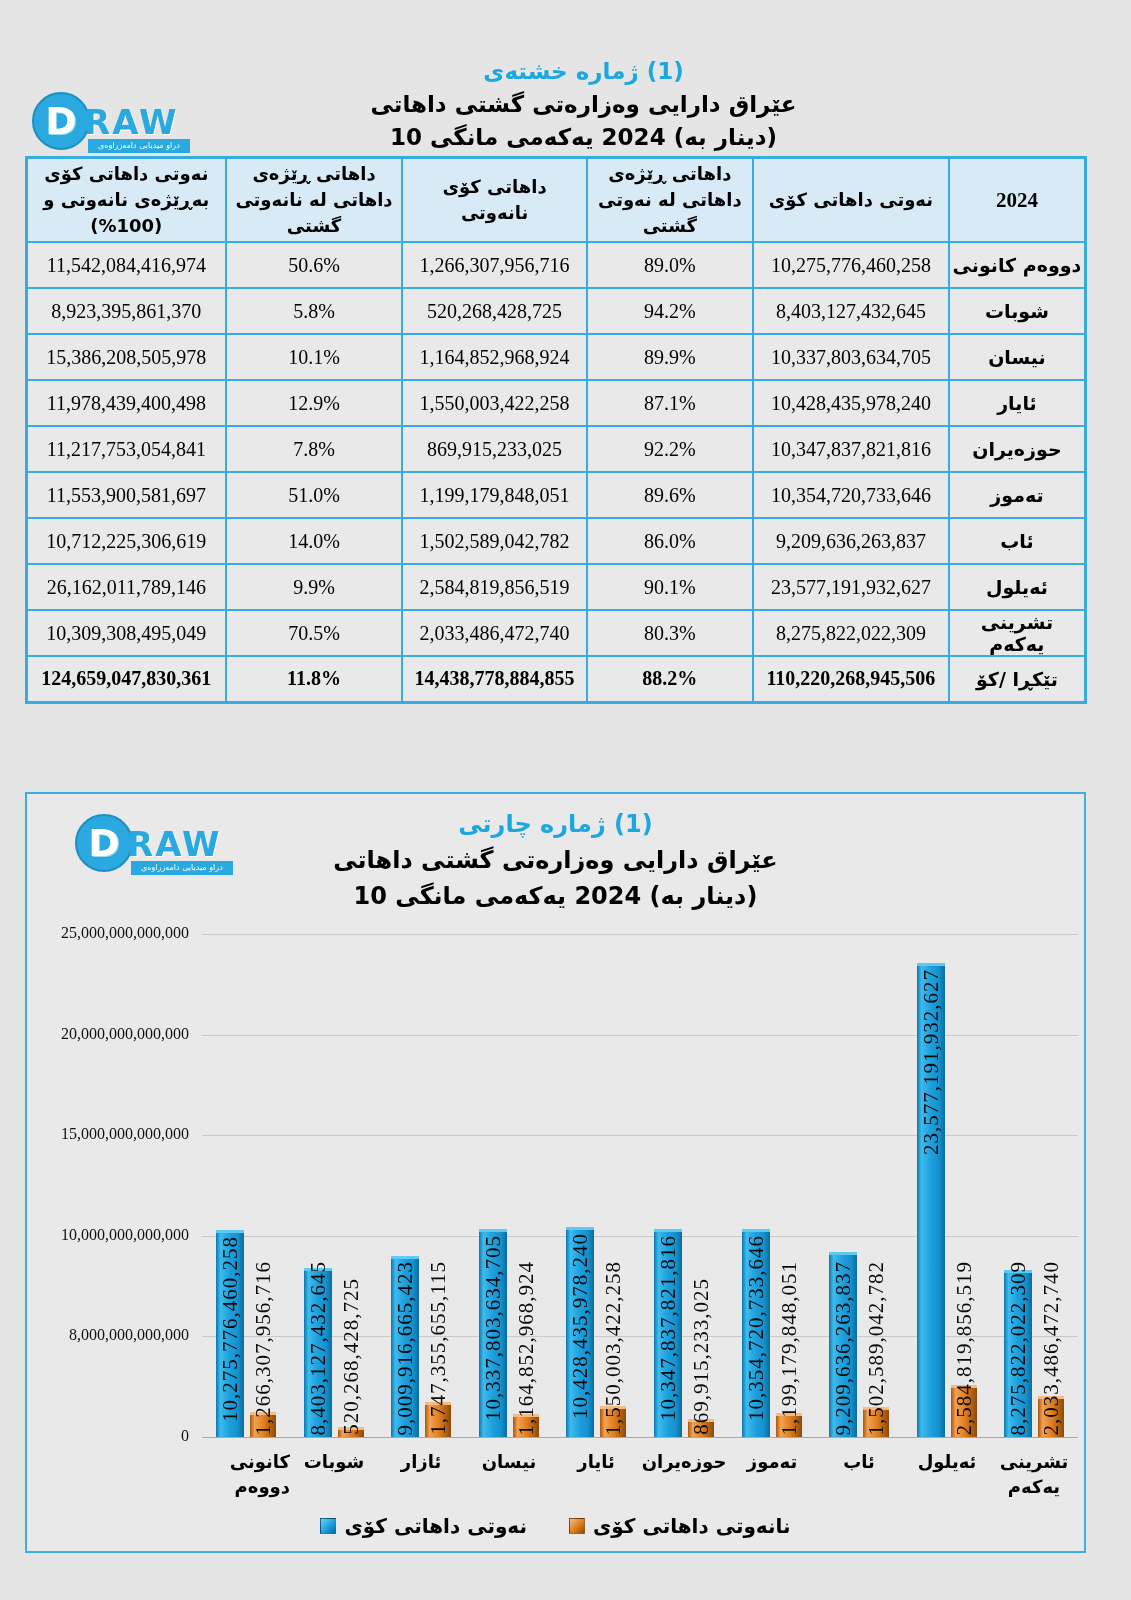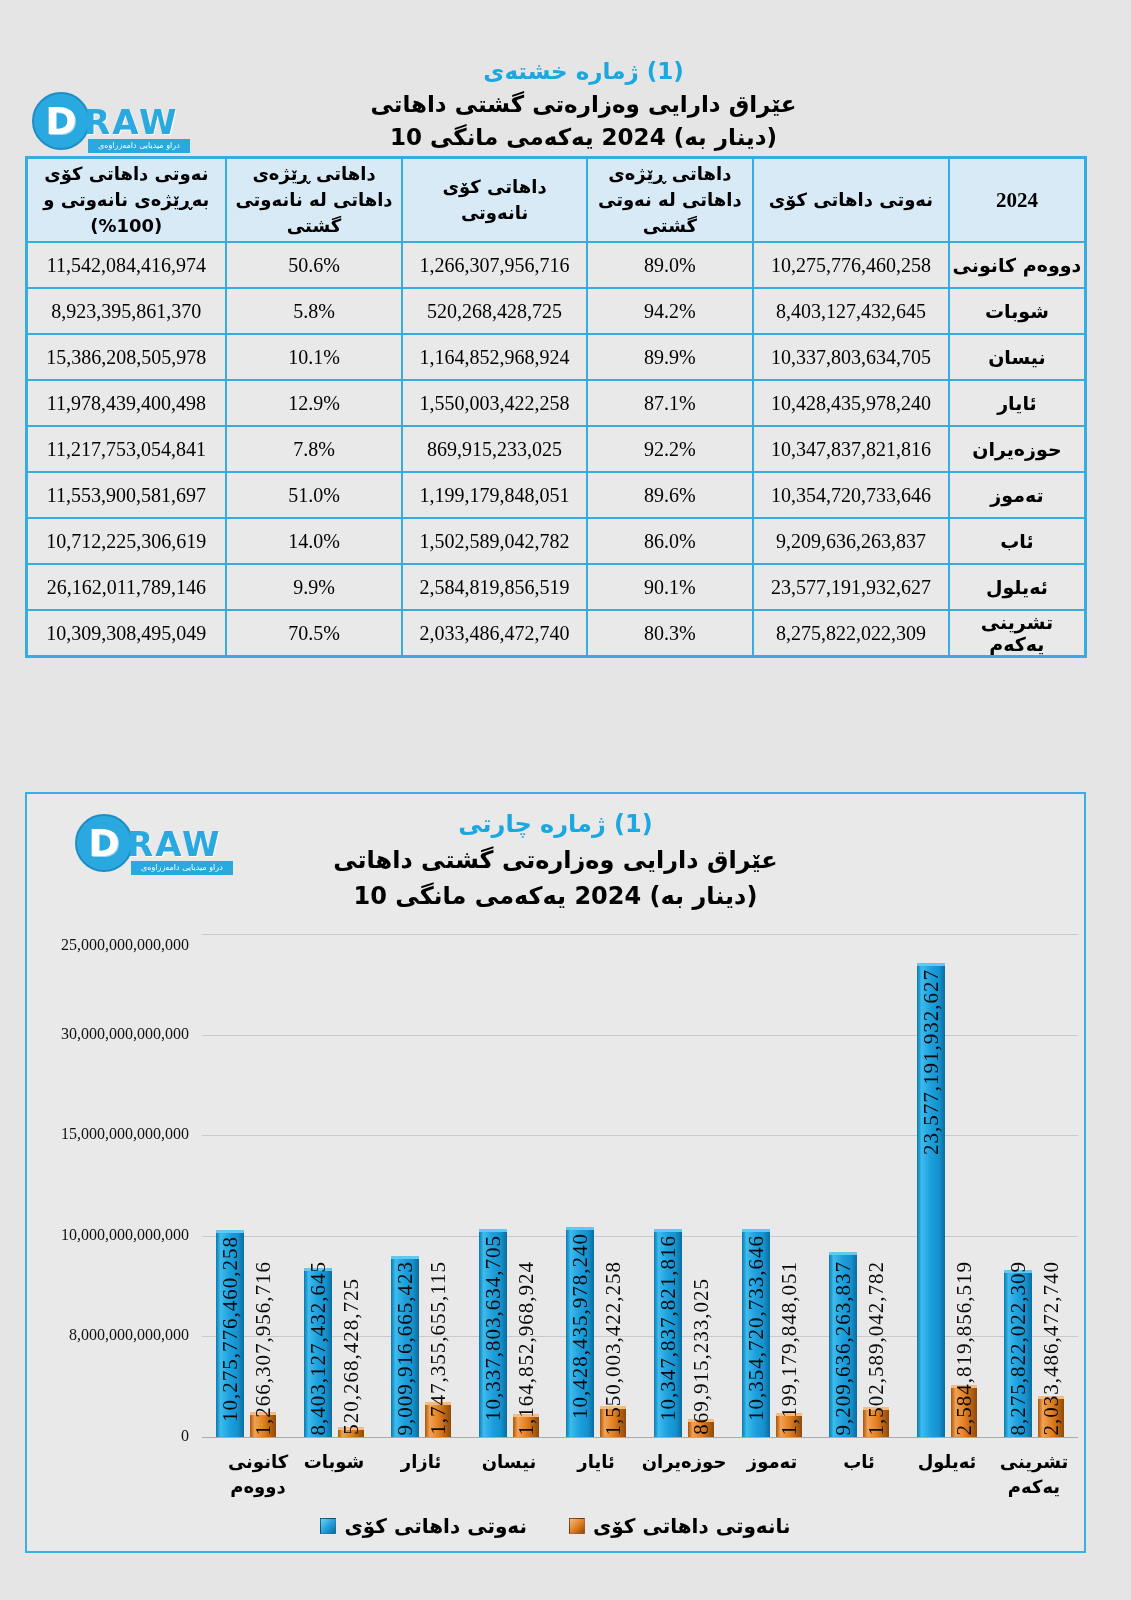--- a/index.html
+++ b/index.html
@@ -198,20 +198,28 @@
           <td class="num">23,577,191,932,627</td>
           <td class="month">ئەیلول</td>
         </tr>
         <tr>
           <td class="num">10,309,308,495,049</td>
           <td class="num">70.5%</td>
           <td class="num">2,033,486,472,740</td>
           <td class="num">80.3%</td>
           <td class="num">8,275,822,022,309</td>
           <td class="month">تشرینی ‎یەکەم</td>
+        </tr>
+        <tr class="total-row">
+          <td class="num">124,659,047,830,361</td>
+          <td class="num">11.8%</td>
+          <td class="num">14,438,778,884,855</td>
+          <td class="num">88.2%</td>
+          <td class="num">110,220,268,945,506</td>
+          <td class="month">کۆ/ ‎تێکڕا</td>
         </tr>
       </tbody>
   </table>
 
   <div class="chart-box">
     <div class="logo" style="left:48px; top:20px;">
       <div class="logo-circle">
           <span>D</span>
         </div>
       <div class="logo-raw">RAW</div>
@@ -266,29 +274,29 @@
         <div class="bar blue" style="left: 715px; width: 28px; height: 474px;"></div>
         <div class="bar-label" style="left: 718px; top: 35px;">23,577,191,932,627</div>
         <div class="bar orange" style="left: 749px; width: 26px; height: 52px;"></div>
         <div class="bar-label" style="left: 751px; bottom: 2px;">2,584,819,856,519</div>
         <div class="bar blue" style="left: 802px; width: 28px; height: 167px;"></div>
         <div class="bar-label" style="left: 805px; bottom: 2px;">8,275,822,022,309</div>
         <div class="bar orange" style="left: 836px; width: 26px; height: 41px;"></div>
         <div class="bar-label" style="left: 838px; bottom: 2px;">2,033,486,472,740</div>
       </div>
     <div id="yaxis">
-        <div class="ytick" style="top: 130px; margin-top: 12px;">25,000,000,000,000</div>
-        <div class="ytick" style="top: 231px;">30,000,000,000,000</div>
+        <div class="ytick" style="top: 130px;">25,000,000,000,000</div>
+        <div class="ytick" style="top: 231px;">20,000,000,000,000</div>
         <div class="ytick" style="top: 331px;">15,000,000,000,000</div>
         <div class="ytick" style="top: 432px;">10,000,000,000,000</div>
         <div class="ytick" style="top: 532px;">8,000,000,000,000</div>
         <div class="ytick" style="top: 633px;">0</div>
       </div>
     <div class="xlabels">
-        <div class="xlab" style="left: 12px;">کانونی ‎دووەم</div>
+        <div class="xlab" style="left: 0px; text-align: right;">کانونی ‎دووەم</div>
         <div class="xlab" style="left: 88px;">شوبات</div>
         <div class="xlab" style="left: 175px;">ئازار</div>
         <div class="xlab" style="left: 263px;">نیسان</div>
         <div class="xlab" style="left: 350px;">ئایار</div>
         <div class="xlab" style="left: 438px;">حوزەیران</div>
         <div class="xlab" style="left: 526px;">تەموز</div>
         <div class="xlab" style="left: 613px;">ئاب</div>
         <div class="xlab" style="left: 701px;">ئەیلول</div>
         <div class="xlab" style="left: 788px;">تشرینی ‎یەکەم</div>
       </div>

